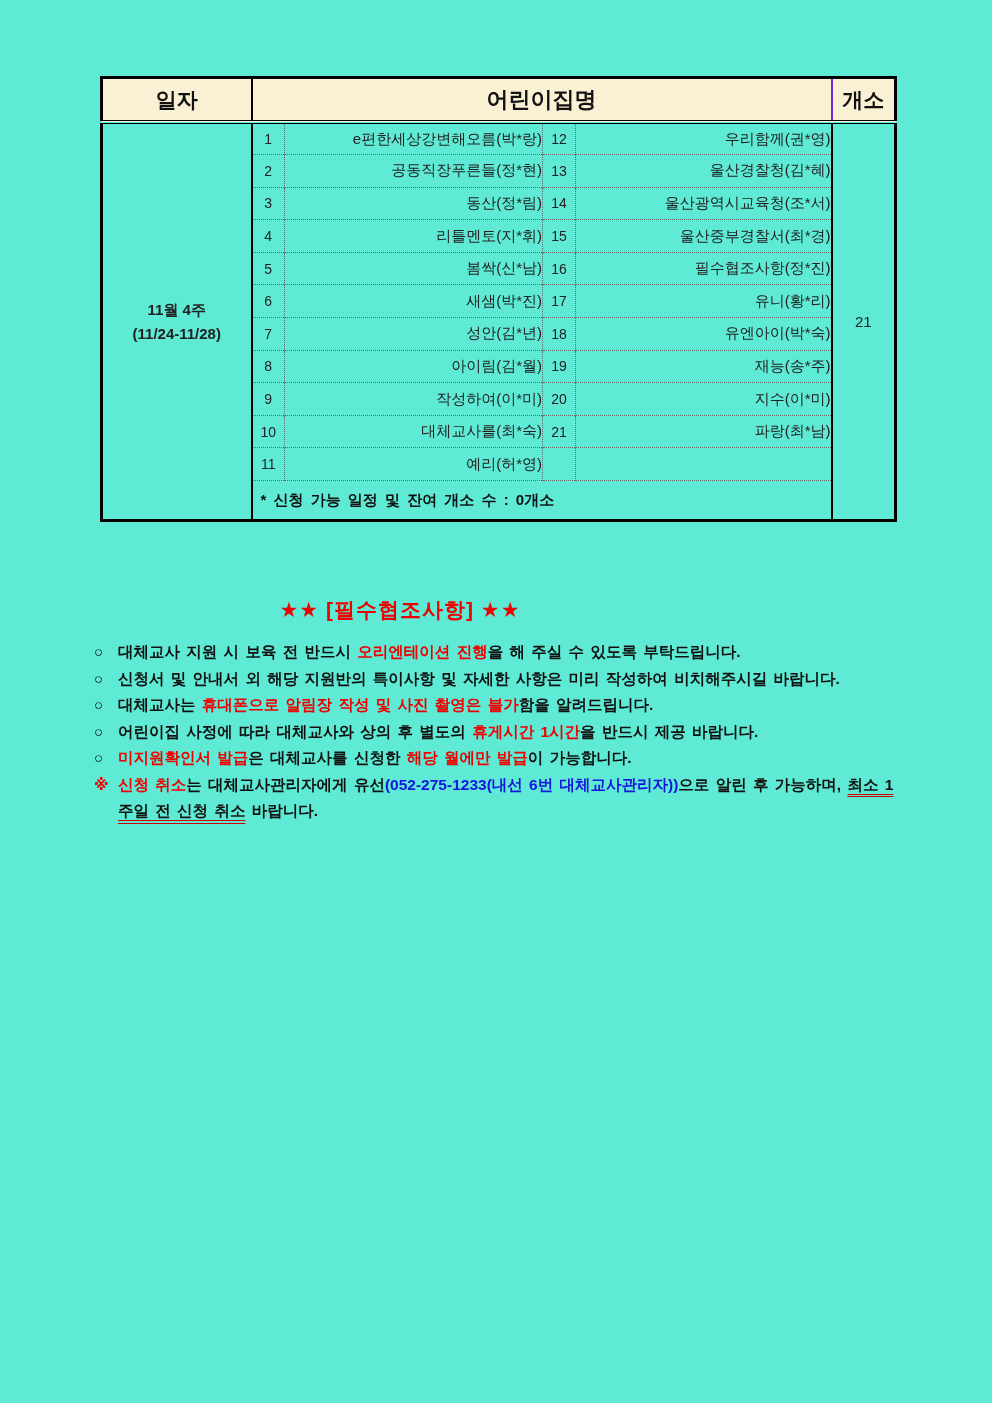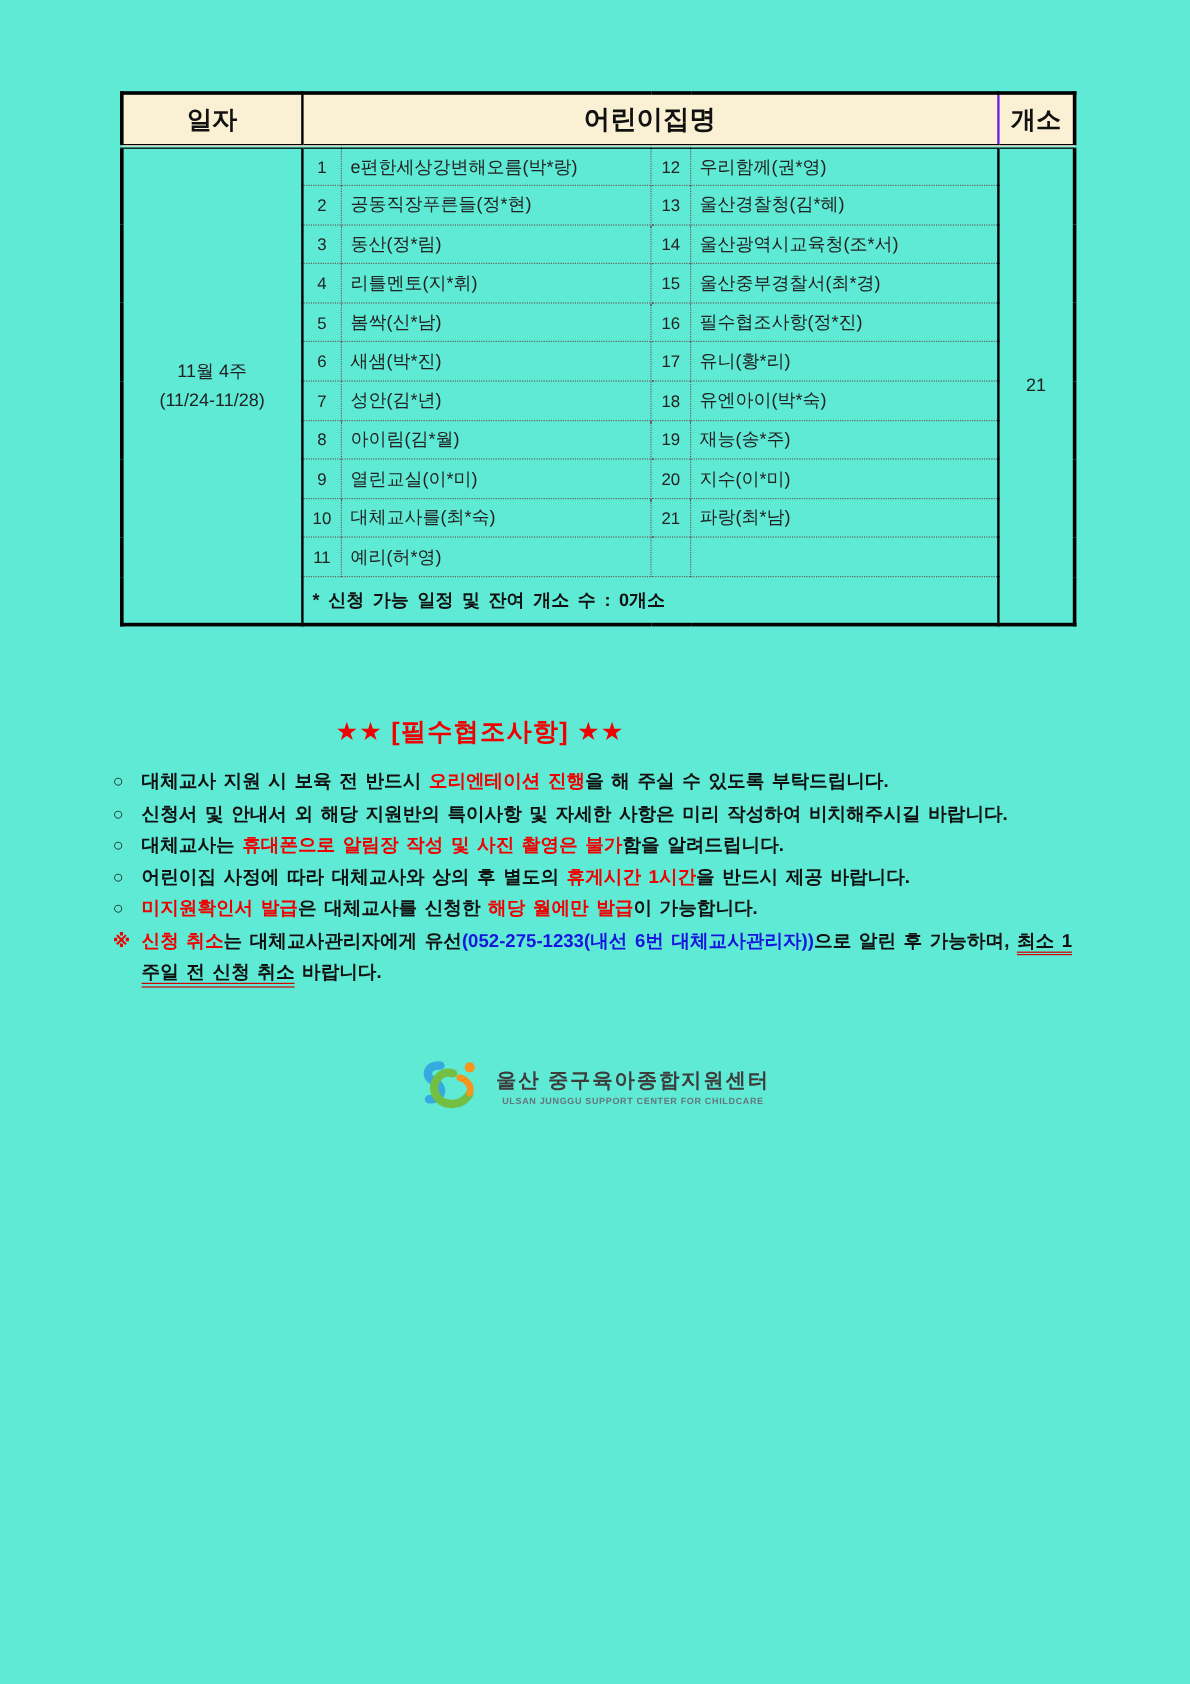--- a/index.html
+++ b/index.html
@@ -8,27 +8,27 @@
 
   
   .schedule-table{position:absolute;left:100px;top:76px;width:794px;border-collapse:collapse;
                   table-layout:fixed;border:3px solid #000;}
   .schedule-table th,.schedule-table td{padding:0;vertical-align:middle;}
   .head-row th{background:#FAF0D3;height:41px;font-weight:bold;font-size:21px;
                border-bottom:4px double #000;text-align:center;color:#111;}
   .head-row th.hname{font-size:22px;}
   .head-row .hdate{border-right:2px solid #000;}
   .head-row .hcount{border-left:2px solid #6d28d9;}
-  .date-cell{border-right:2px solid #000;text-align:center;font-weight:normal;font-size:17px;line-height:1.6;color:#111;}
+  .date-cell{border-right:2px solid #000;text-align:center;font-weight:bold;font-size:17px;line-height:1.6;color:#111;}
   .count-cell{border-left:2px solid #000;text-align:center;font-size:18px;color:#111;}
   .list-row{height:32.6px;}
   .list-row td{font-size:15px;color:#222;}
   .list-row + .list-row td{border-top:1px dotted #666;}
   td.num{text-align:center;font-size:14px;border-right:1px dotted #666;}
-  td.cname{padding-left:7px;text-align:left;}
+  td.cname{padding-left:7px;text-align:right;}
   td.cname.mid{border-right:1px dotted #666;}
   .note-row td{border-top:1px dotted #666;height:38px;padding-left:8px;font-size:15px;
                font-weight:bold;color:#111;word-spacing:3px;}
   .note-row b{font-weight:900;}
 
   
   .notice-title{position:absolute;left:0;width:800px;top:596px;text-align:center;
                 color:#F00000;font-weight:bold;font-size:21px;letter-spacing:1px;}
   .notice{position:absolute;left:94px;top:639px;width:810px;font-size:15.5px;font-weight:bold;
           line-height:26.5px;color:#111;word-spacing:2px;}
@@ -116,21 +116,21 @@
       <td class="cname">유엔아이(박*숙)</td>
     </tr>
     <tr class="list-row">
       <td class="num">8</td>
       <td class="cname mid">아이림(김*월)</td>
       <td class="num">19</td>
       <td class="cname">재능(송*주)</td>
     </tr>
     <tr class="list-row">
       <td class="num">9</td>
-      <td class="cname mid">열린교실(이*미)</td>
+      <td class="cname mid">작성하여(이*미)</td>
       <td class="num">20</td>
       <td class="cname">지수(이*미)</td>
     </tr>
     <tr class="list-row">
       <td class="num">10</td>
       <td class="cname mid">대체교사를(최*숙)</td>
       <td class="num">21</td>
       <td class="cname">파랑(최*남)</td>
     </tr>
     <tr class="list-row">
@@ -169,26 +169,14 @@
     <div class="notice-item">
       <span class="bullet">○</span>
       <span class="txt"><span class="r">미지원확인서 발급</span><span>은 대체교사를 신청한 </span><span class="r">해당 월에만 발급</span><span>이 가능합니다.</span></span>
     </div>
     <div class="notice-item">
       <span class="bullet r">※</span>
       <span class="txt"><span class="r">신청 취소</span><span>는 대체교사관리자에게 유선</span><span class="b">(052-275-1233(내선 6번 대체교사관리자))</span><span>으로 알린 후 가능하며, </span><span class="u">최소 1주일 전 신청 취소</span><span> 바랍니다.</span></span>
     </div>
   </div>
 
-  <div class="logo">
-    <svg class="logo-mark" viewBox="0 0 54 46">
-      <path d="M17 6 C6 5 3 15 11.5 19 C21 23.5 19 35 7.5 34" fill="none" stroke="#36A9E1" stroke-width="7" stroke-linecap="round"></path>
-      <path d="M41 30 C35 40 19 41 13.5 31 C8 21 17 9 27.5 12.5" fill="none" stroke="#72BF44" stroke-width="7" stroke-linecap="round"></path>
-      <path d="M33 16 C39 17.5 43.5 23 41.5 29" fill="none" stroke="#F7941D" stroke-width="5.5" stroke-linecap="round"></path>
-      <circle cx="41.5" cy="7.5" r="4.2" fill="#F7941D"></circle>
-    </svg>
-    <div class="logo-text">
-      <div class="logo-kr">울산 중구육아종합지원센터</div>
-      <div class="logo-en">ULSAN JUNGGU SUPPORT CENTER FOR CHILDCARE</div>
-    </div>
-  </div>
 
 </div>
 
 </body></html>

